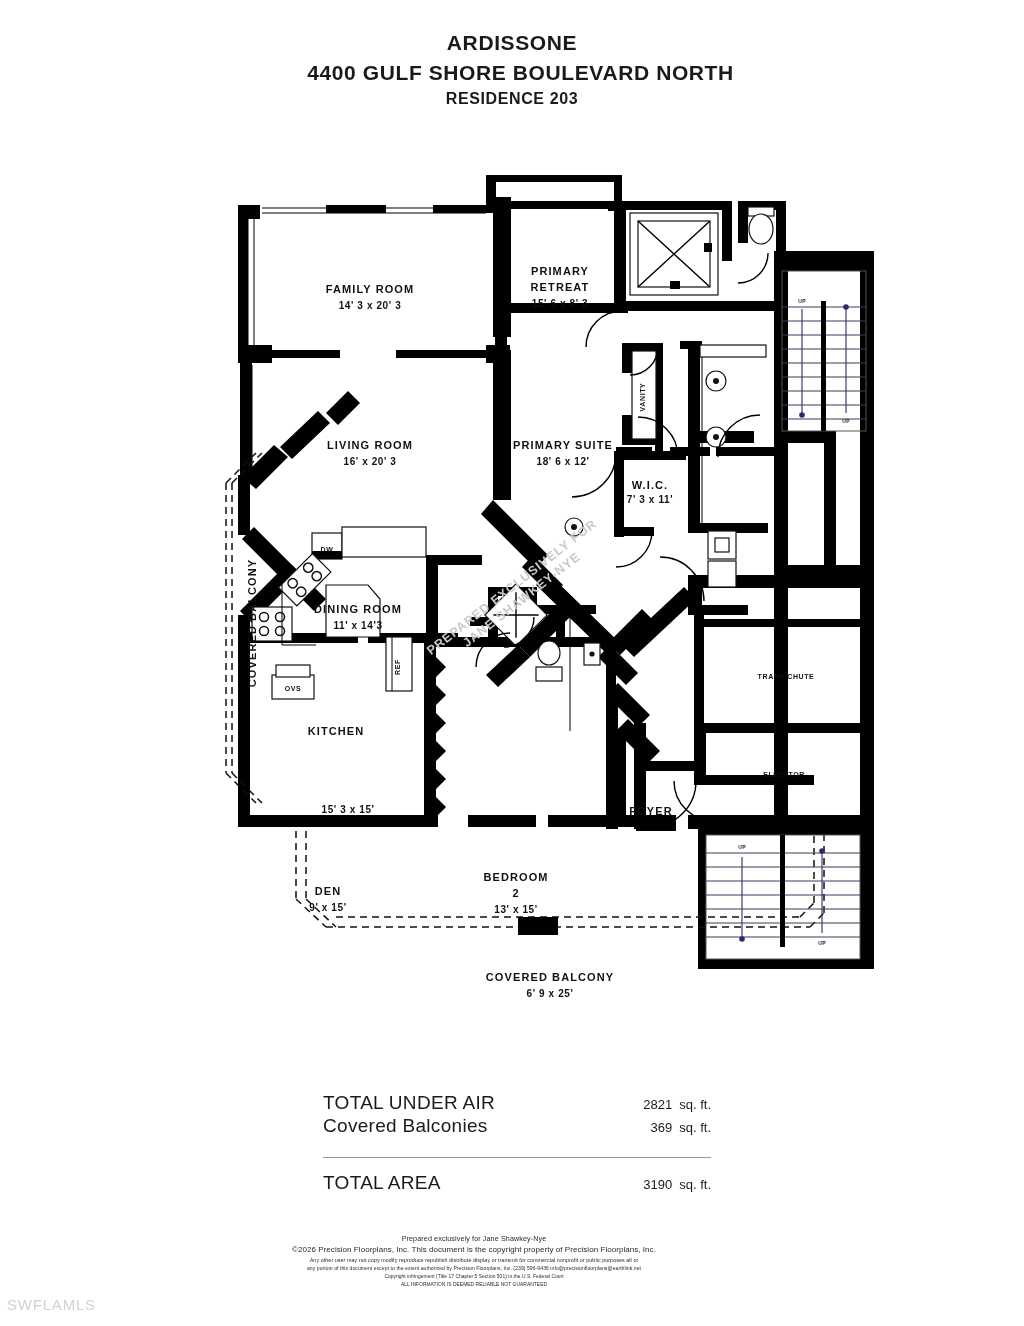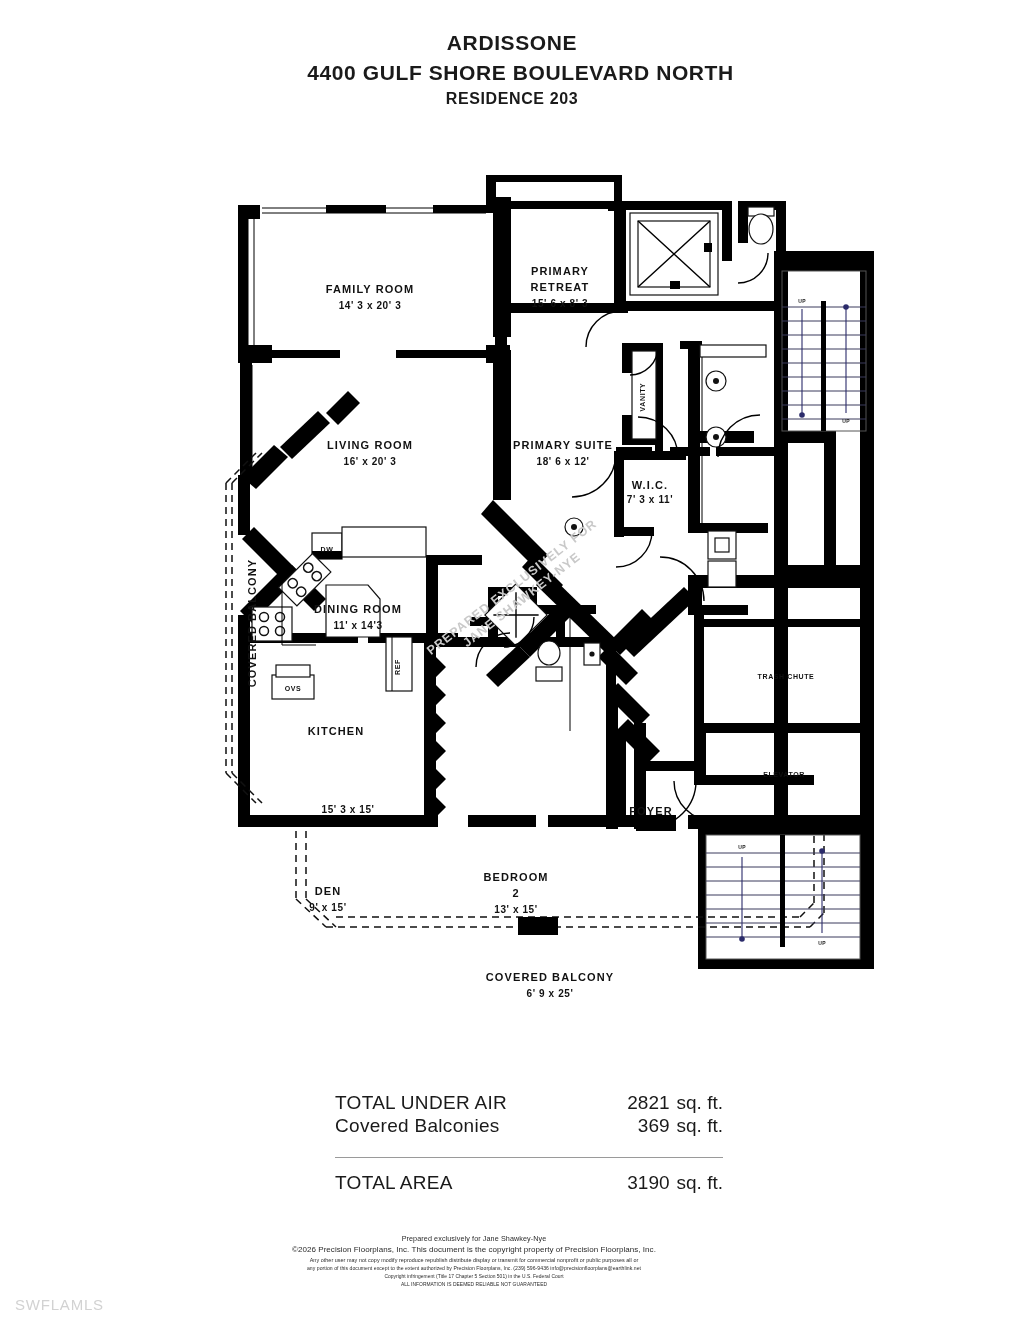--- a/index.html
+++ b/index.html
@@ -43,46 +43,46 @@
   .stairline{stroke:#3b3b5c;stroke-width:1;fill:none;}
   .arrowln{stroke:#2b2b6b;stroke-width:1.1;fill:none;}
   .wm{
     font-family:"Liberation Sans","DejaVu Sans",sans-serif;
     font-size:12.5px;font-weight:700;letter-spacing:1px;
     fill:#c9c9c9;text-anchor:middle;
   }
 
   
   #totals{
-    position:absolute;left:335px;top:1092px;width:388px;
+    position:absolute;left:323px;top:1092px;width:388px;
   }
   .trow{display:flex;justify-content:space-between;align-items:baseline;}
   .tlabel{font-size:19px;letter-spacing:.3px;color:#1a1a1a;}
-  .tval{font-size:19px;color:#1a1a1a;white-space:nowrap;}
+  .tval{font-size:13px;color:#1a1a1a;white-space:nowrap;}
   .tval .num{display:inline-block;min-width:54px;text-align:right;}
   .tval .unit{margin-left:7px;}
   #totals .rule{
     height:1px;background:#9a9a9a;margin:20px 0 14px 0;width:100%;
   }
   .trow.second{margin-top:1px;gap:44px;}
 
   
   #fineprint{
     position:absolute;left:0;top:1234px;width:948px;text-align:center;
     color:#2a2a2a;
   }
   #fineprint .fp1{font-size:7.2px;letter-spacing:.1px;line-height:1.45;}
   #fineprint .fp2{font-size:8px;letter-spacing:.05px;line-height:1.5;}
   #fineprint .fp3{font-size:5.4px;letter-spacing:.05px;line-height:1.55;}
   #fineprint .fp4{font-size:5.1px;letter-spacing:.05px;line-height:1.55;}
   #fineprint .fp5{font-size:4.9px;letter-spacing:.05px;line-height:1.6;}
 
   
   #mls{
-    position:absolute;left:15px;top:1296px;
+    position:absolute;left:7px;top:1296px;
     font-size:15px;font-weight:400;letter-spacing:.8px;color:#d2d2d2;
   }
 </style>
 </head>
 <body>
 
 <div id="header">
   <div class="ln1">ARDISSONE</div>
   <div class="ln2">4400 GULF SHORE BOULEVARD NORTH</div>
   <div class="ln3">RESIDENCE 203</div>

